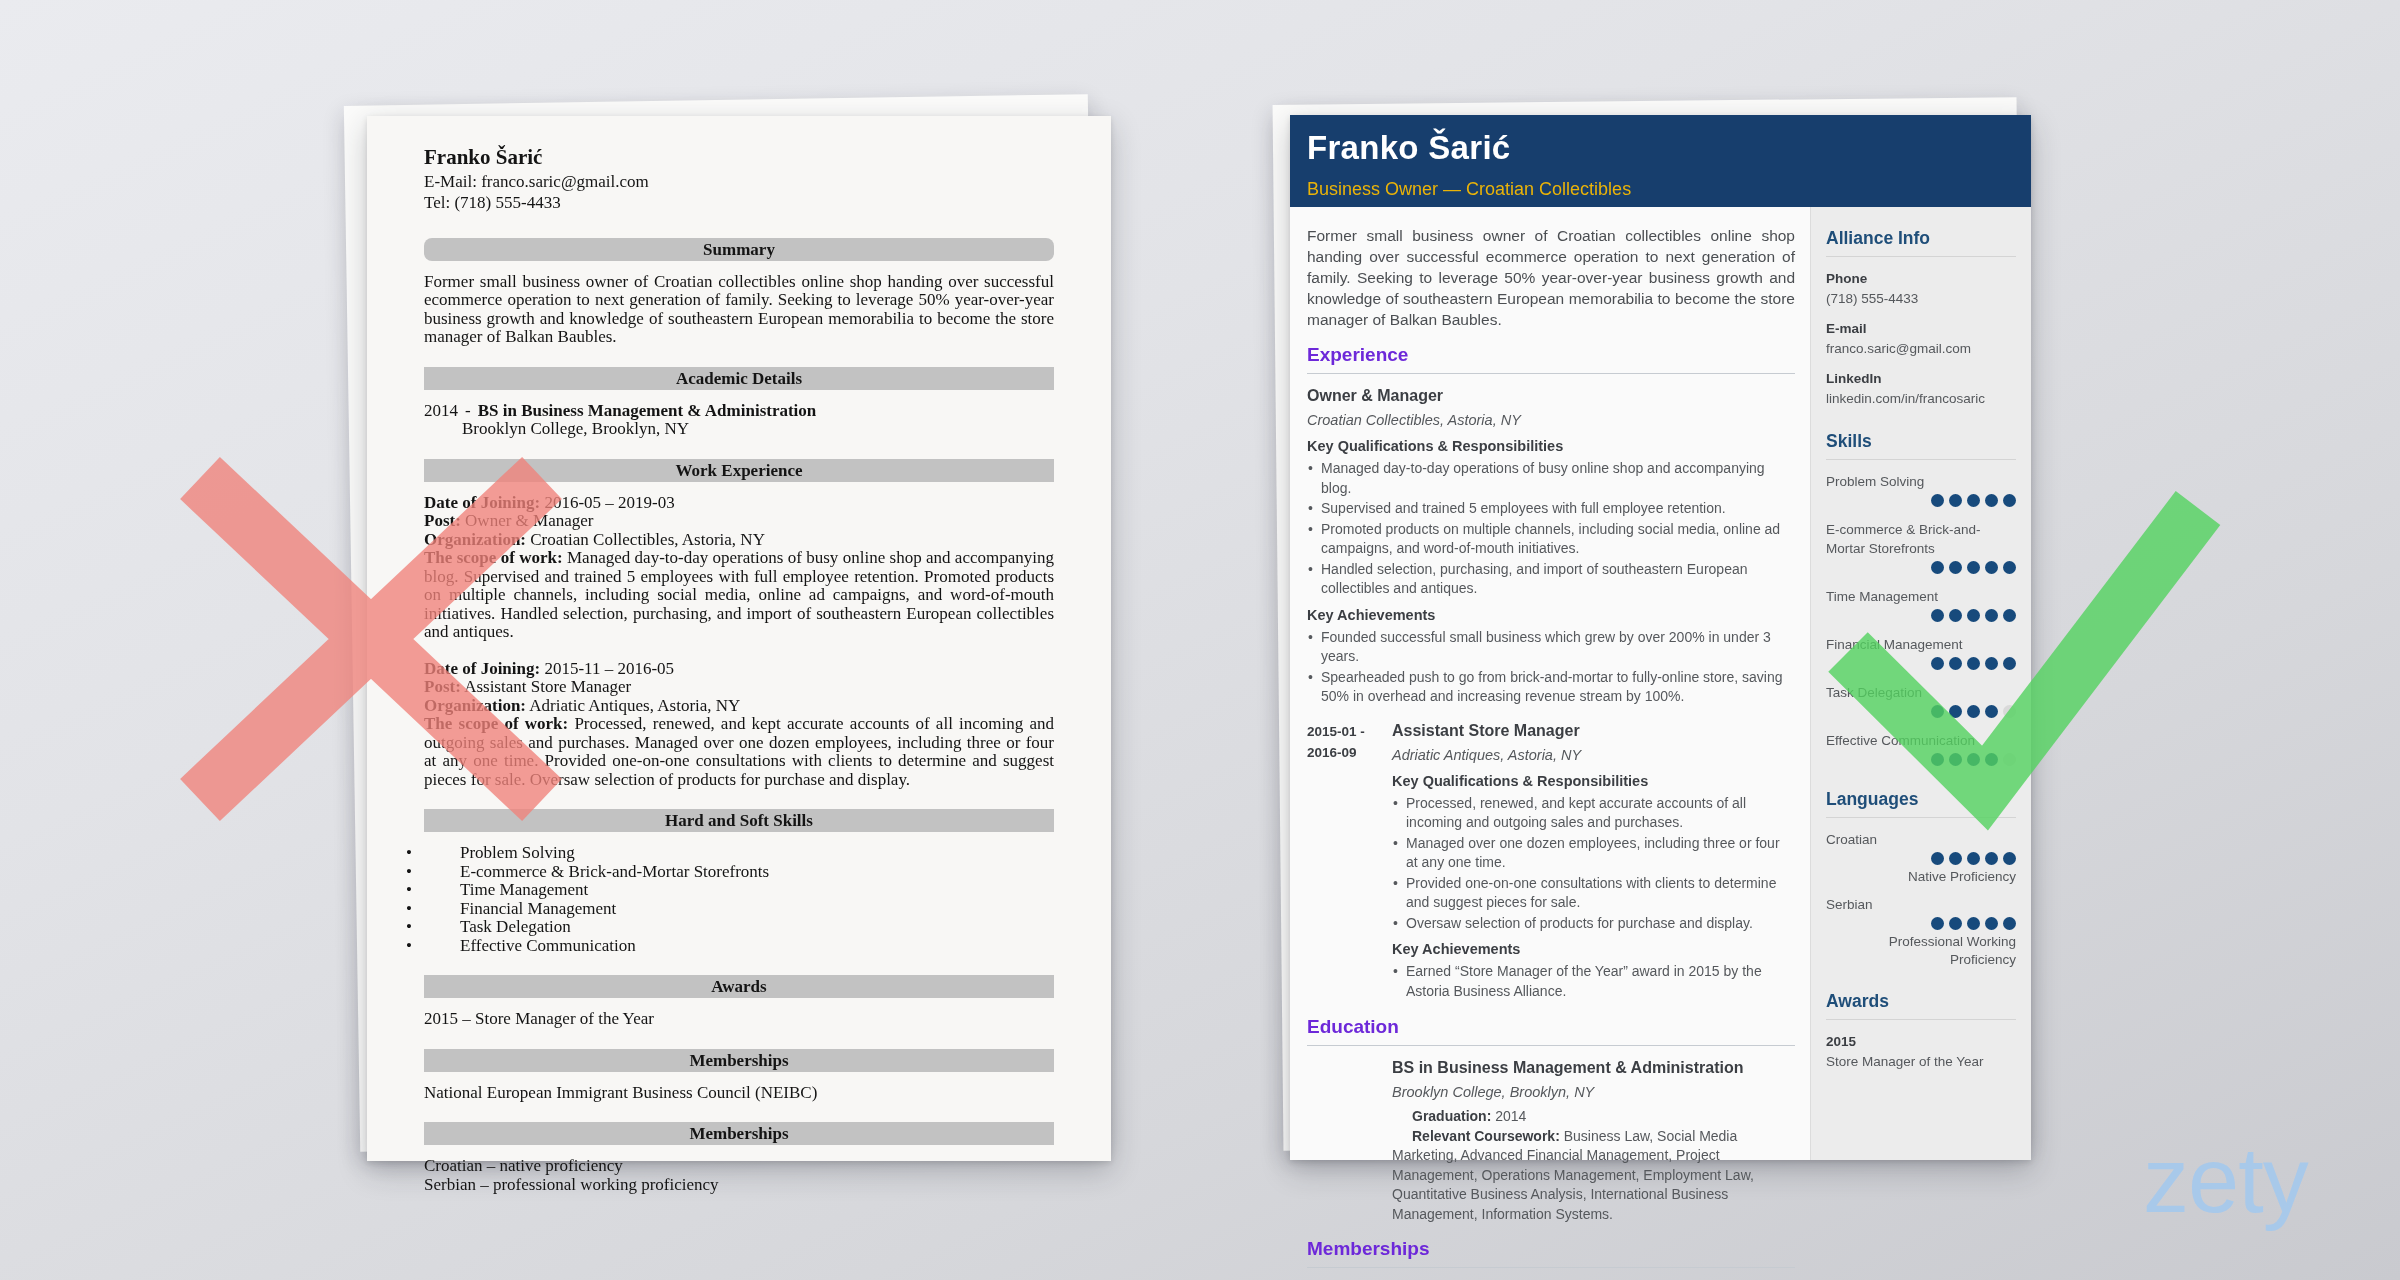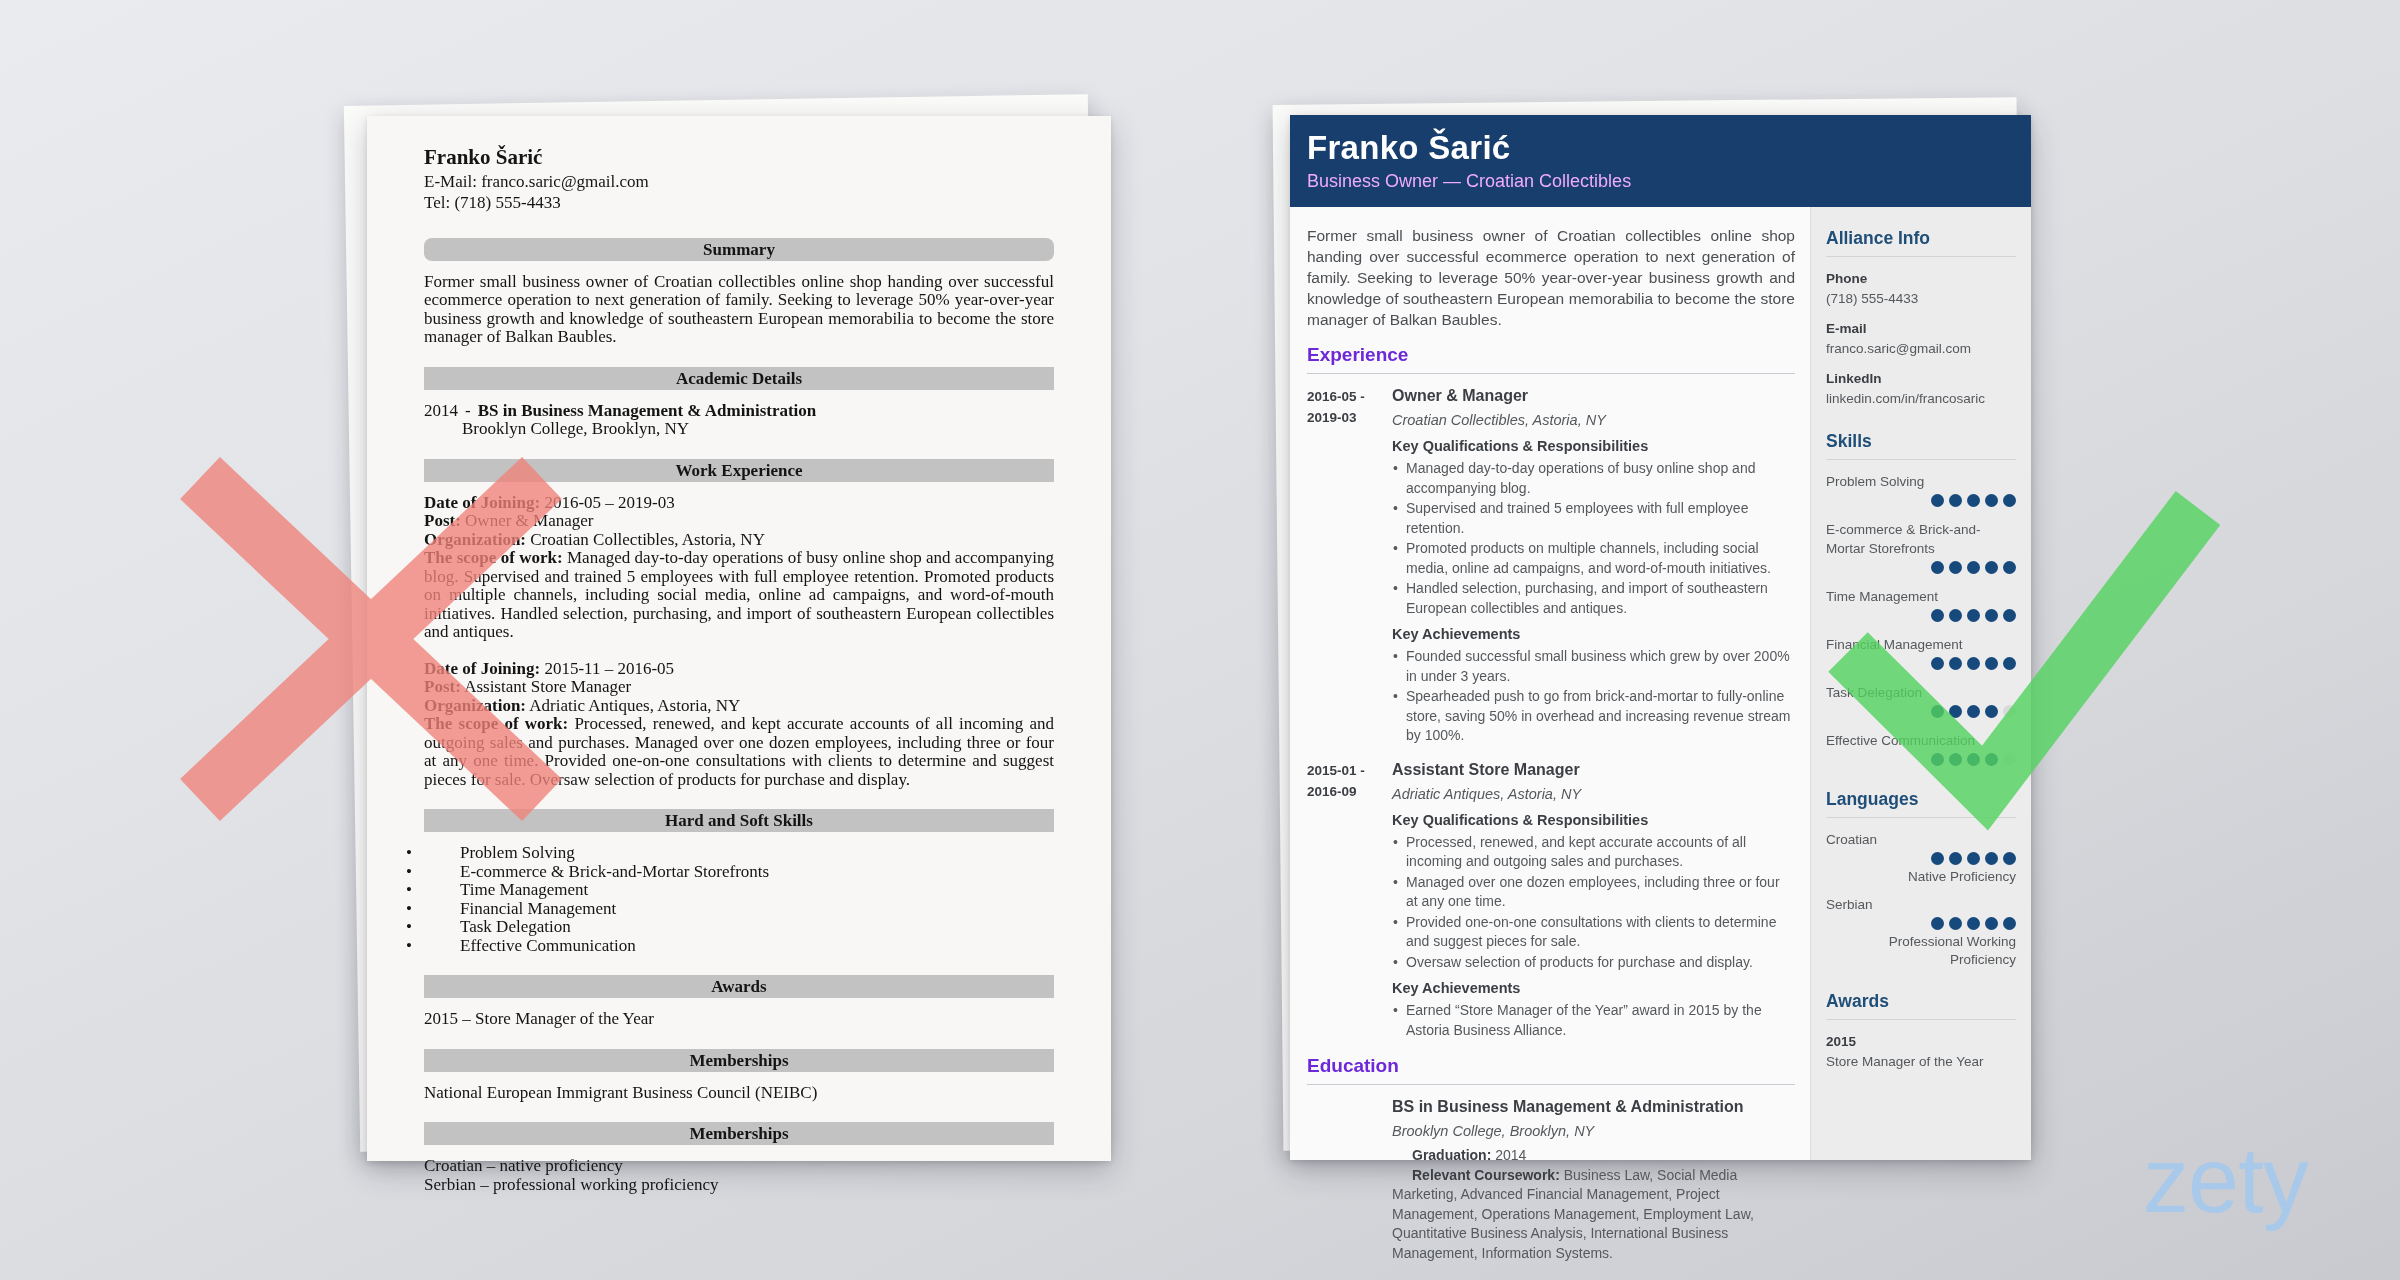--- a/index.html
+++ b/index.html
@@ -40,21 +40,21 @@
   ul.lr-skills li::before{content:"•";position:absolute;left:-54px;}
   .lr-plain{margin:0;}
 
   
   .right-page{
     left:1290px;top:115px;width:741px;height:1045px;background:#fafafa;
     color:#55585c;display:flex;flex-direction:column;
   }
   .rr-header{background:#173e6d;height:92px;flex:0 0 auto;padding:14px 0 0 17px;box-sizing:border-box;}
   .rr-name{color:#ffffff;font-size:33px;font-weight:bold;letter-spacing:.3px;}
-  .rr-subtitle{color:#f0abfc;font-size:18px;margin-top:4px;}
+  .rr-subtitle{color:#eab308;font-size:18px;margin-top:12px;}
   .rr-body{flex:1;display:flex;min-height:0;}
   .rr-main{width:520px;box-sizing:border-box;padding:18px 15px 0 17px;}
   .rr-sidebar{flex:1;background:#ececec;border-left:1px solid #dcdcdc;box-sizing:border-box;padding:0 15px 0 15px;}
 
   .rr-summary{margin:0;font-size:15.5px;line-height:21px;text-align:justify;color:#4b4e52;}
   h2.rr-h{
     font-size:19px;color:#6d28d9;font-weight:bold;margin:14px 0 12px 0;
     border-bottom:1px solid #c6cbd1;padding-bottom:7px;
   }
   .rr-entry{display:flex;margin-bottom:13px;}
@@ -166,24 +166,20 @@
       <div class="rr-name">Franko Šarić</div>
       <div class="rr-subtitle">Business Owner — Croatian Collectibles</div>
     </div>
     <div class="rr-body">
       <div class="rr-main">
         <p class="rr-summary">Former small business owner of Croatian collectibles online shop handing over successful ecommerce operation to next generation of family. Seeking to leverage 50% year-over-year business growth and knowledge of southeastern European memorabilia to become the store manager of Balkan Baubles.</p>
 
         <h2 class="rr-h">Experience</h2>
 
         <div class="rr-entry">
-          <div class="rr-dates">
-            <div>2016-05 -</div>
-            <div>2019-03</div>
-          </div>
           <div class="rr-content">
             <div class="rr-title">Owner &amp; Manager</div>
             <div class="rr-company">Croatian Collectibles, Astoria, NY</div>
             <div class="rr-sublabel">Key Qualifications &amp; Responsibilities</div>
             <ul class="rr-bullets">
 
             <li>Managed day-to-day operations of busy online shop and accompanying blog.</li>
                 <li>Supervised and trained 5 employees with full employee retention.</li>
                 <li>Promoted products on multiple channels, including social media, online ad campaigns, and word-of-mouth initiatives.</li>
                 <li>Handled selection, purchasing, and import of southeastern European collectibles and antiques.</li>

